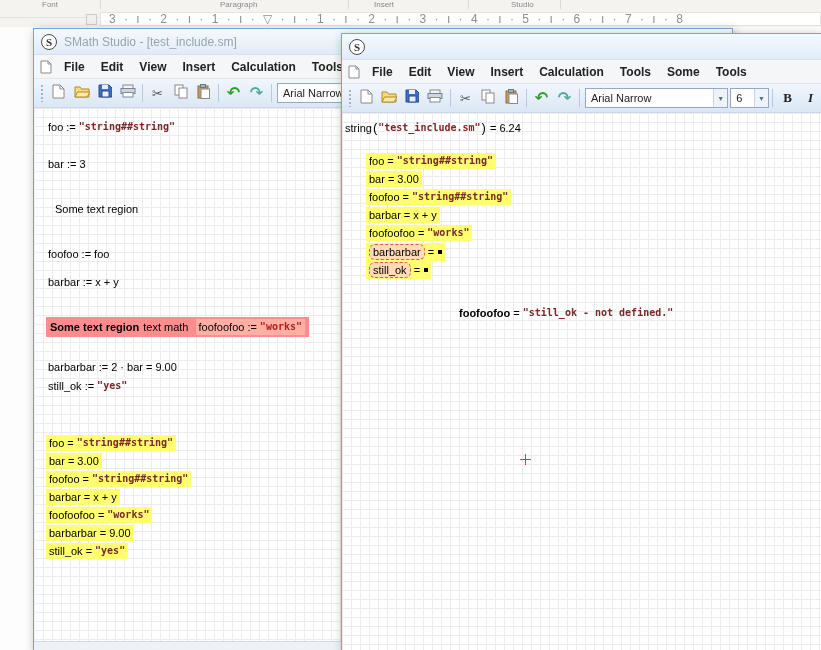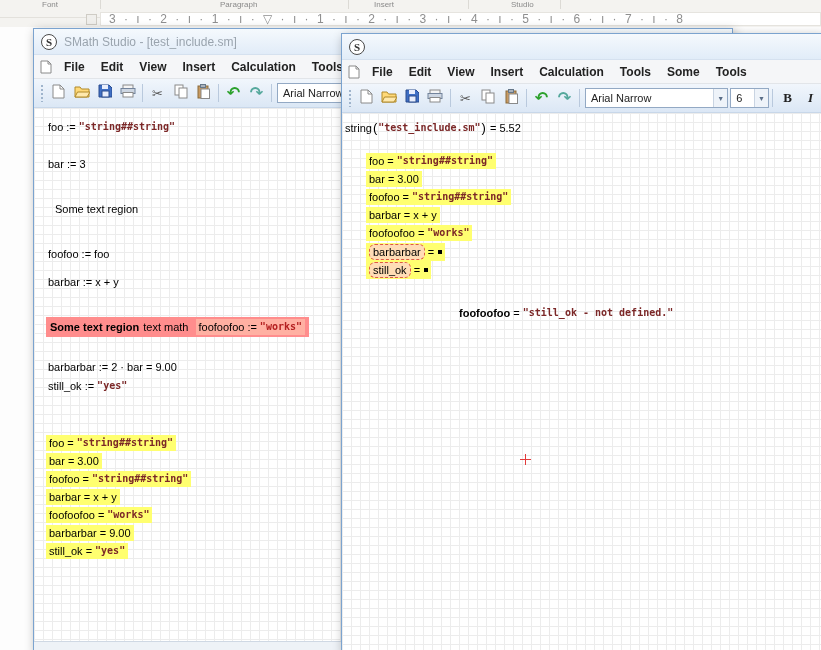--- a/index.html
+++ b/index.html
@@ -358,21 +358,21 @@
       </div>
   </div>
 
   <div class="sheet">
     <div class="mline" style="left:3px;top:8px">
       <span>string</span>
       <span class="paren">(</span>
       <span class="str">"test_include.sm"</span>
       <span class="paren">)</span>
       <span class="op">=</span>
-      <span>5.52</span>
+      <span>6.24</span>
     </div>
 
     <div class="mline hl-y" style="left:24px;top:40px">
       <span>foo</span>
       <span class="op">=</span>
       <span class="str">"string##string"</span>
     </div>
     <div class="mline hl-y" style="left:24px;top:58px">
       <span>bar</span>
       <span class="op">=</span>

